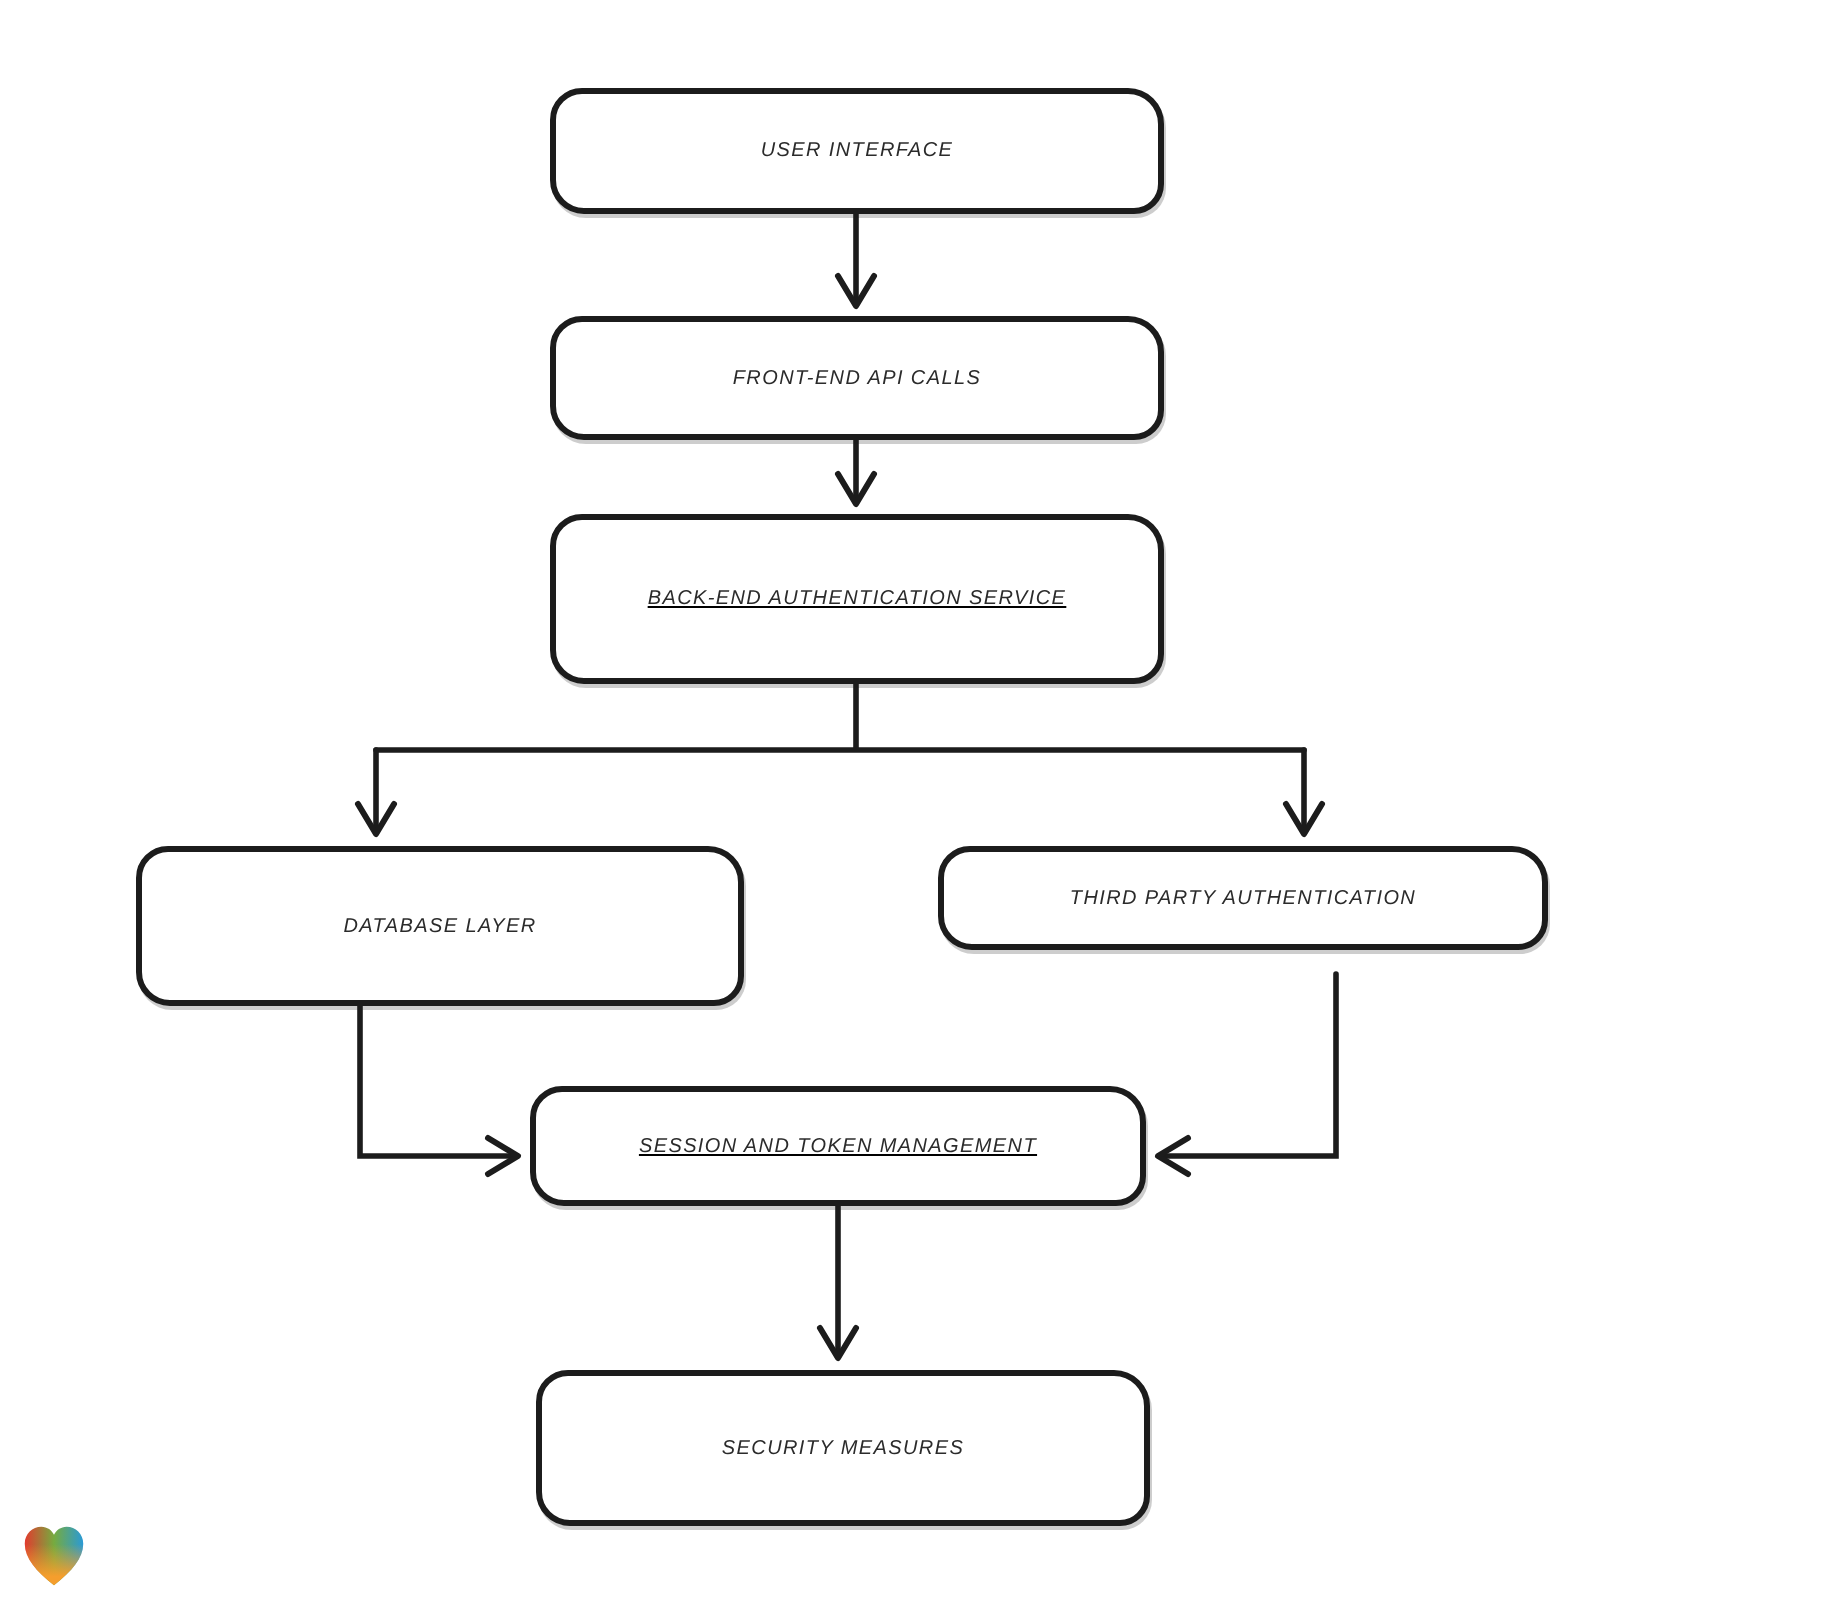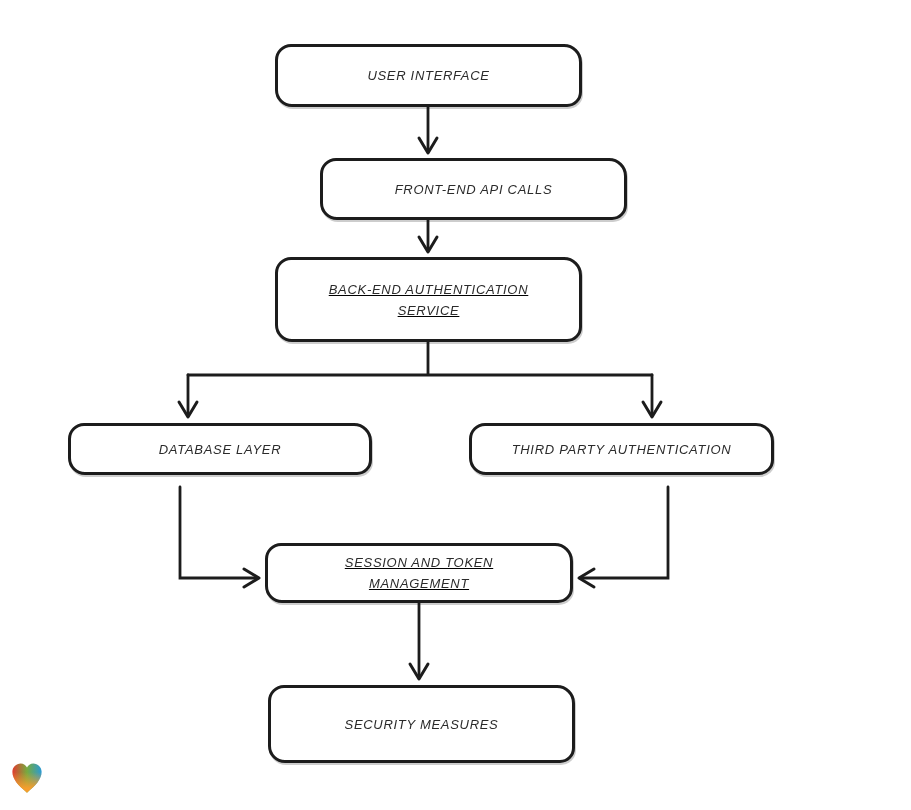--- a/index.html
+++ b/index.html
@@ -28,34 +28,34 @@
     border: 3.4px solid #1c1c1c;
     border-radius: 16px 18px 15px 17px;
     box-shadow: 1px 2px 0 rgba(28,28,28,0.22);
     display: flex;
     align-items: center;
     justify-content: center;
     text-align: center;
   }
   .node-label {
     font-style: italic;
-    font-size: 13px;
+    font-size: 10px;
     line-height: 21px;
     letter-spacing: 0.7px;
     color: #2b2b2b;
     text-transform: uppercase;
     padding: 0 10px;
   }
   .node-label.narrow-240 { max-width: 245px; }
   .node-label.narrow-200 { max-width: 205px; }
   
   #n-user-interface      { left: 275px; top: 44px;  width: 307px; height: 63px; }
-  #n-frontend-api        { left: 275px; top: 158px; width: 307px; height: 62px; margin-left: 45px; }
+  #n-frontend-api        { left: 275px; top: 158px; width: 307px; height: 62px; }
   #n-backend-auth        { left: 275px; top: 257px; width: 307px; height: 85px; text-decoration: underline; }
-  #n-database-layer      { left: 68px;  top: 423px; width: 304px; height: 52px; }
+  #n-database-layer      { left: 68px;  top: 423px; width: 304px; height: 80px; }
   #n-third-party-auth    { left: 453px; top: 423px; width: 305px; height: 52px; margin-left: 16px; }
   #n-session-token       { left: 265px; top: 543px; width: 308px; height: 60px; text-decoration: underline; }
   #n-security-measures   { left: 268px; top: 685px; width: 307px; height: 78px; }
   .watermark {
     position: absolute;
     left: 9px;
     top: 760px;
     width: 36px;
     height: 36px;
     cursor: pointer;

